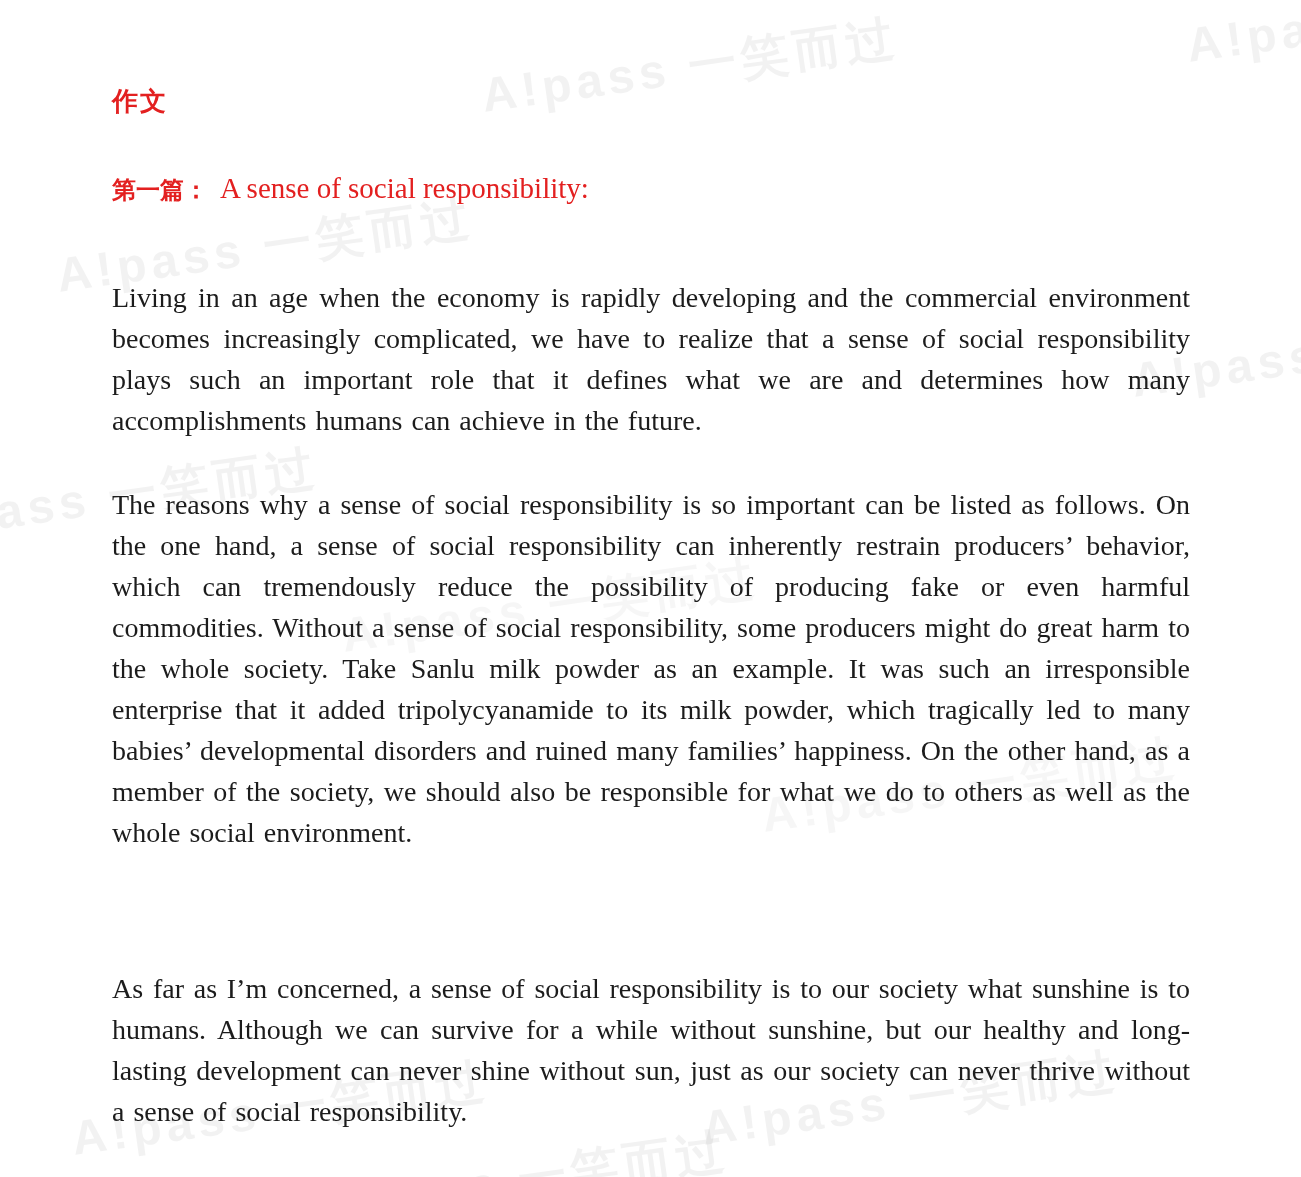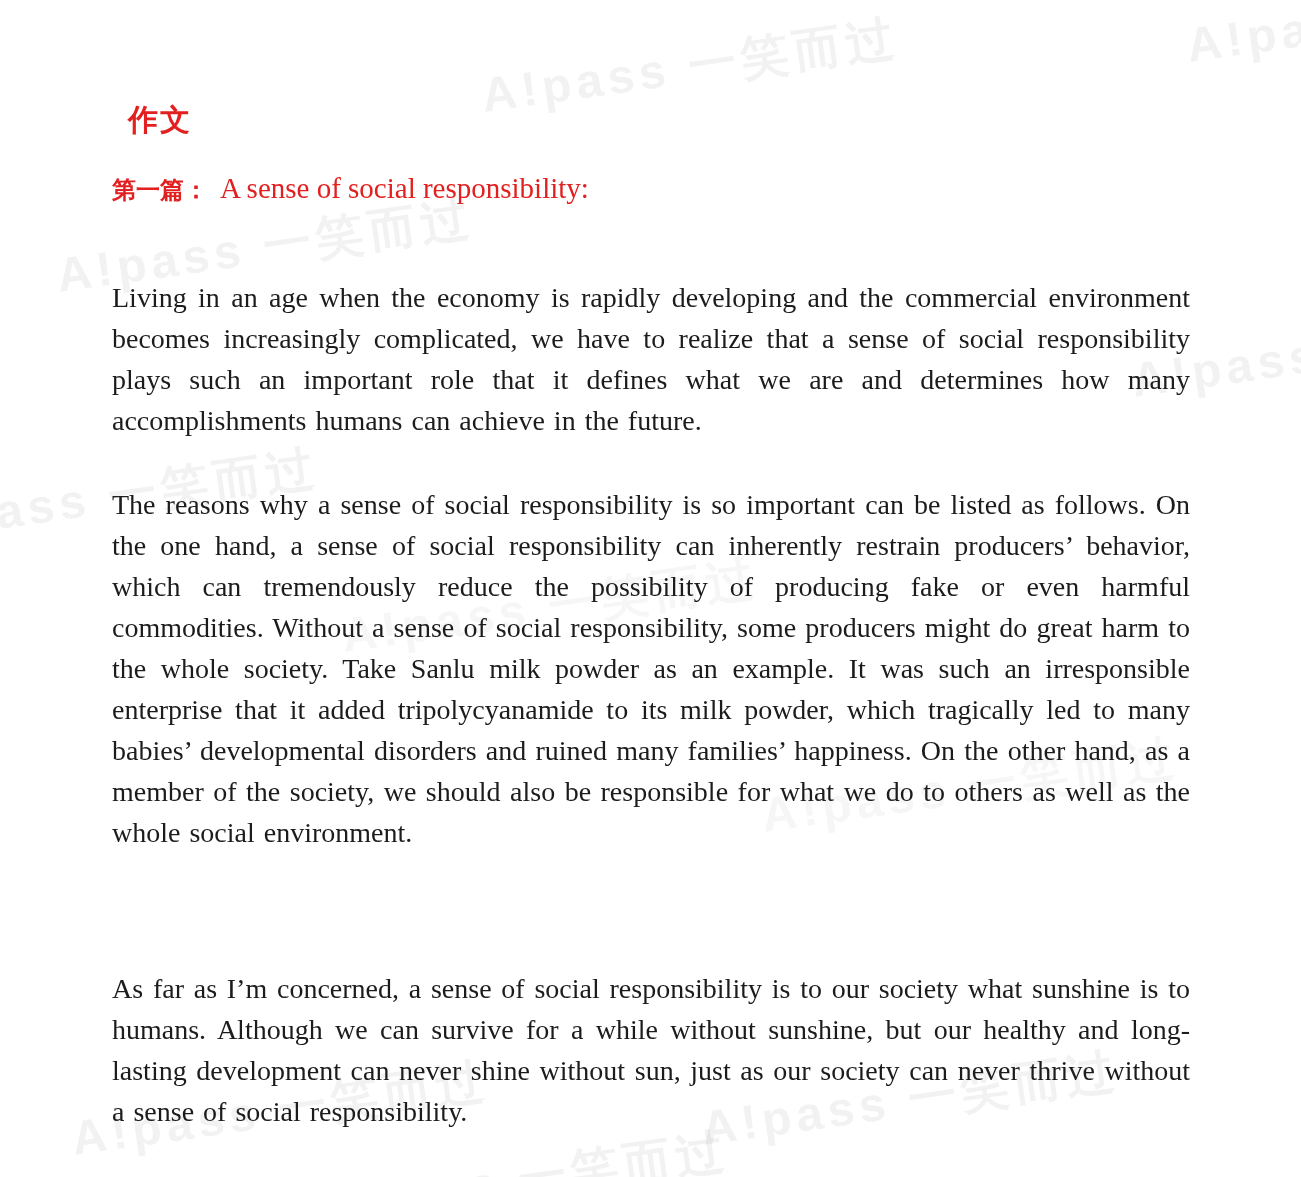--- a/index.html
+++ b/index.html
@@ -47,23 +47,23 @@
   
   .content {
     position: absolute;
     inset: 0;
     z-index: 1;
   }
   .doc-title {
     position: absolute;
     left: 112px;
     top: 84px;
-    margin: 16px;
+    margin: 0;
     font-family: "Liberation Sans", "DejaVu Sans", sans-serif;
-    font-size: 30px;
+    font-size: 26px;
     font-weight: bold;
     color: #e32020;
     letter-spacing: 2px;
   }
   .section-heading {
     position: absolute;
     left: 112px;
     top: 172px;
     margin: 0;
     font-size: 29px;

